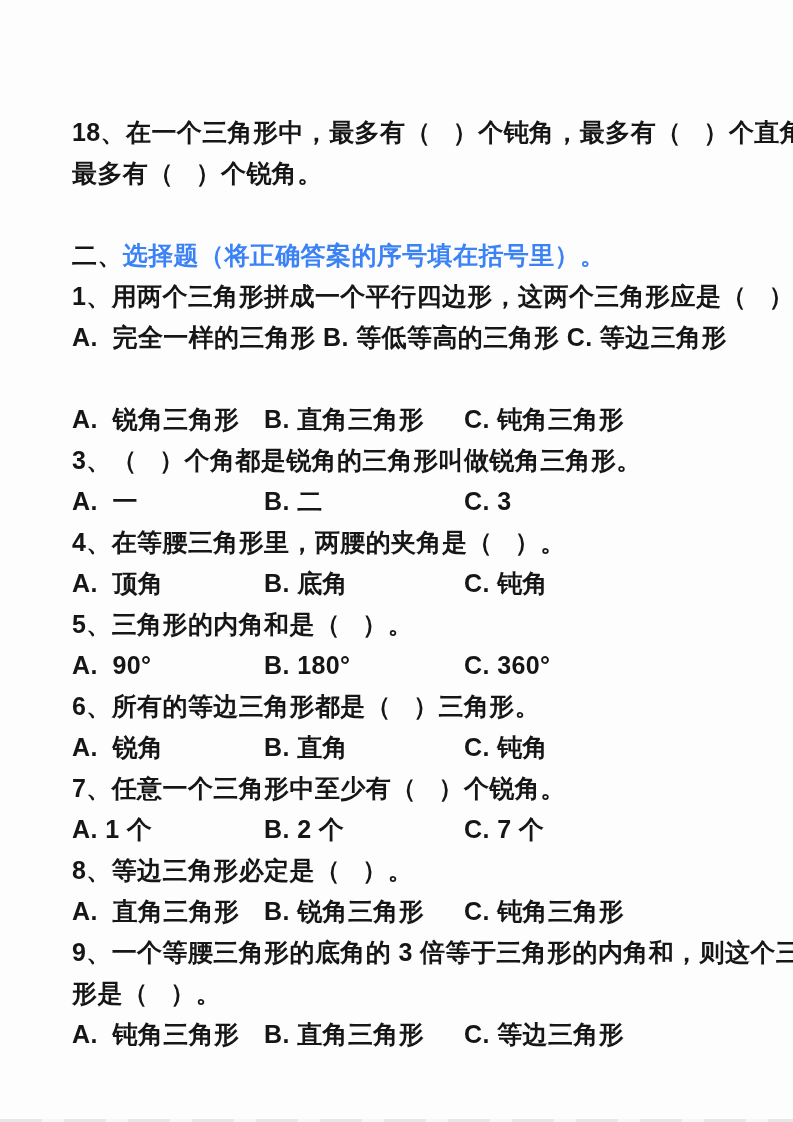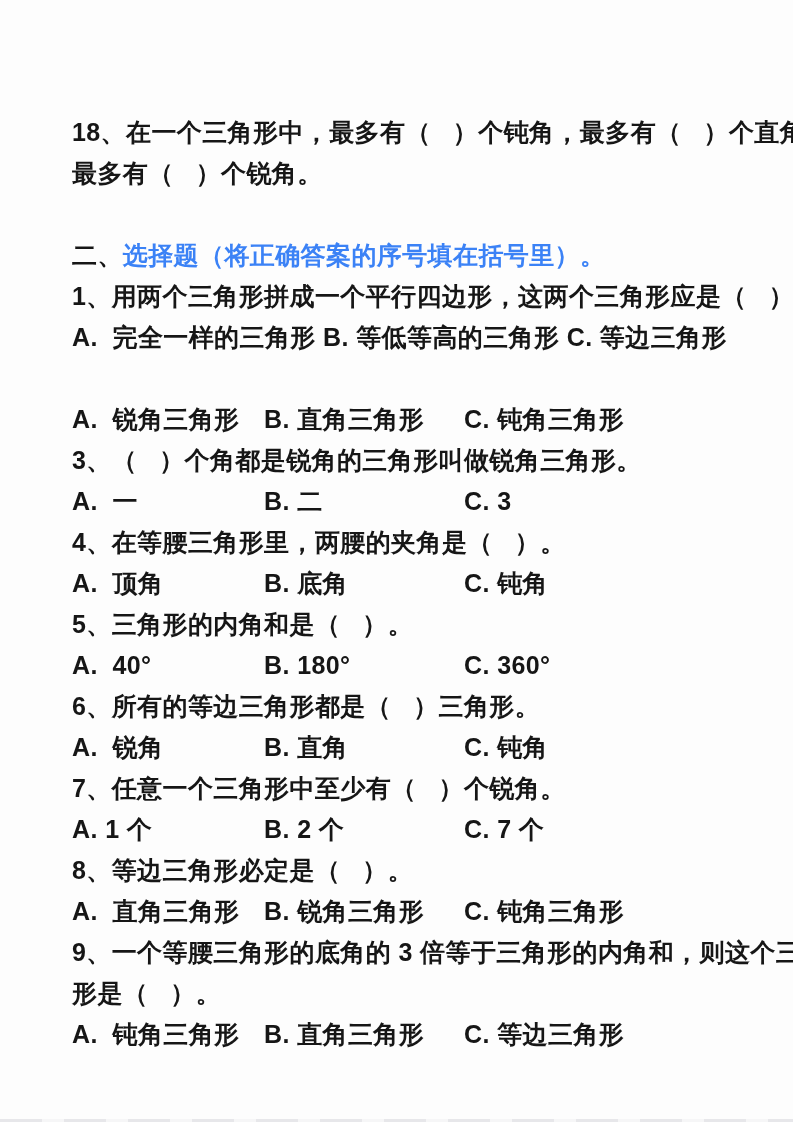--- a/index.html
+++ b/index.html
@@ -70,21 +70,21 @@
 
   <div class="line" style="top:522px">4、在等腰三角形里，两腰的夹角是（   ）。</div>
   <div class="line cols" style="top:563px">
     <span class="col col-a">A.  顶角</span>
     <span class="col col-b">B. 底角</span>
     <span class="col col-c">C. 钝角</span>
   </div>
 
   <div class="line" style="top:604px">5、三角形的内角和是（   ）。</div>
   <div class="line cols" style="top:645px">
-    <span class="col col-a">A.  40°</span>
+    <span class="col col-a">A.  90°</span>
     <span class="col col-b">B. 180°</span>
     <span class="col col-c">C. 360°</span>
   </div>
 
   <div class="line" style="top:686px">6、所有的等边三角形都是（   ）三角形。</div>
   <div class="line cols" style="top:727px">
     <span class="col col-a">A.  锐角</span>
     <span class="col col-b">B. 直角</span>
     <span class="col col-c">C. 钝角</span>
   </div>

